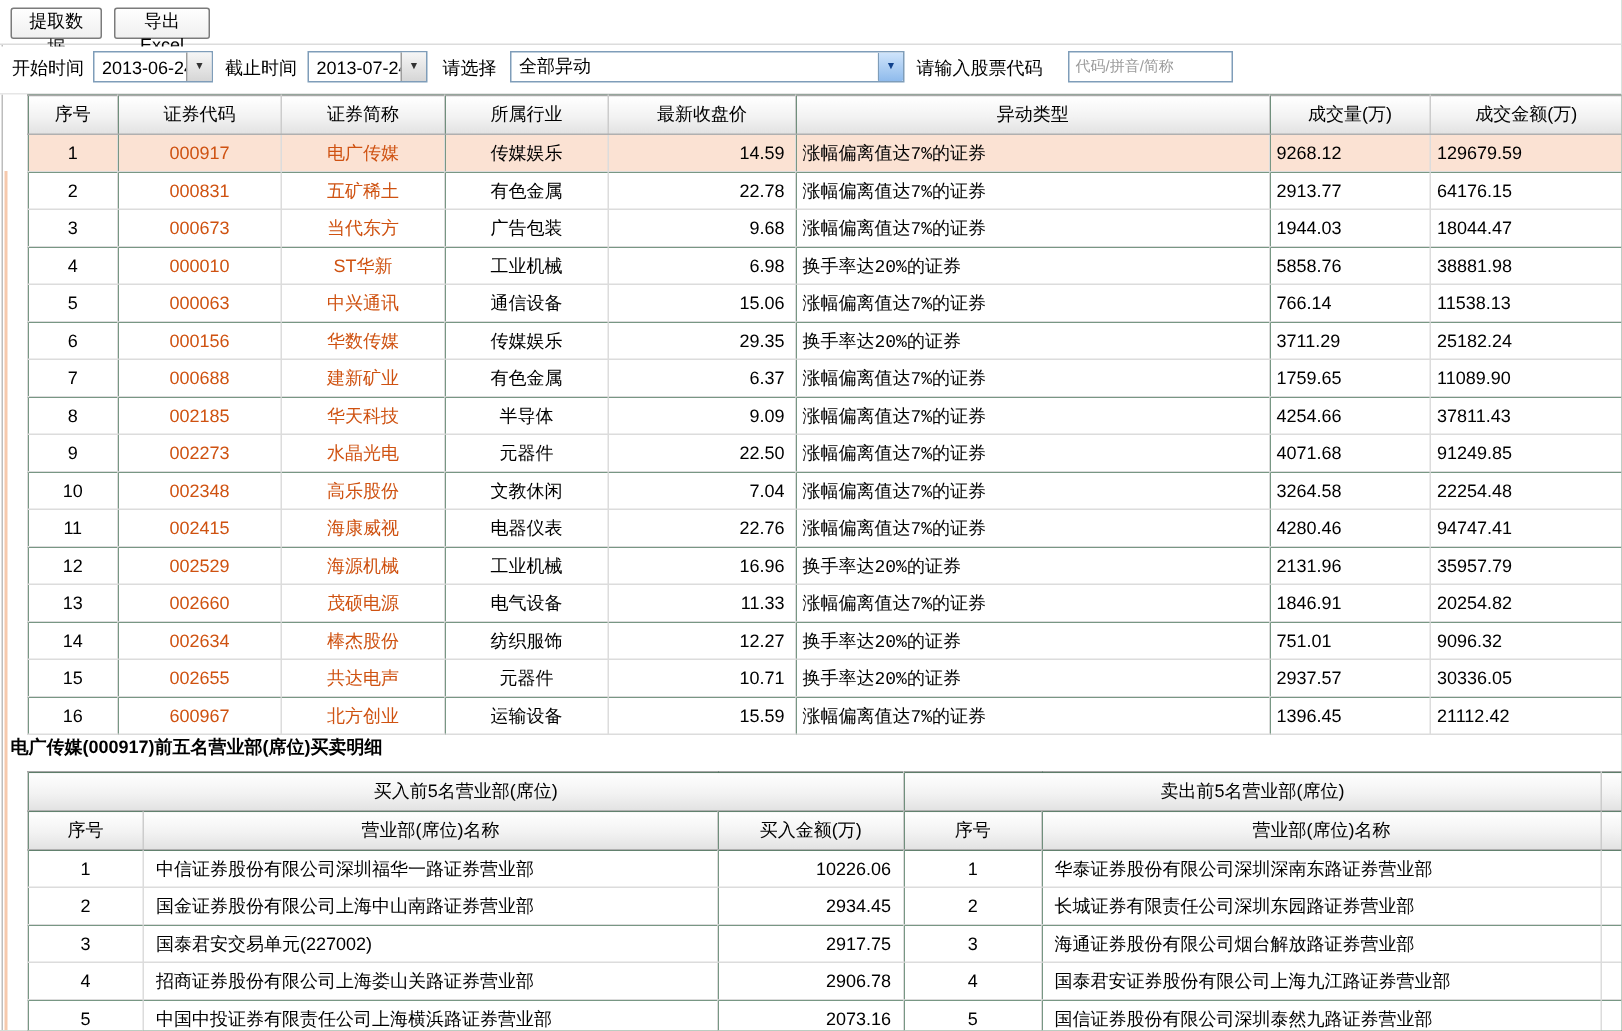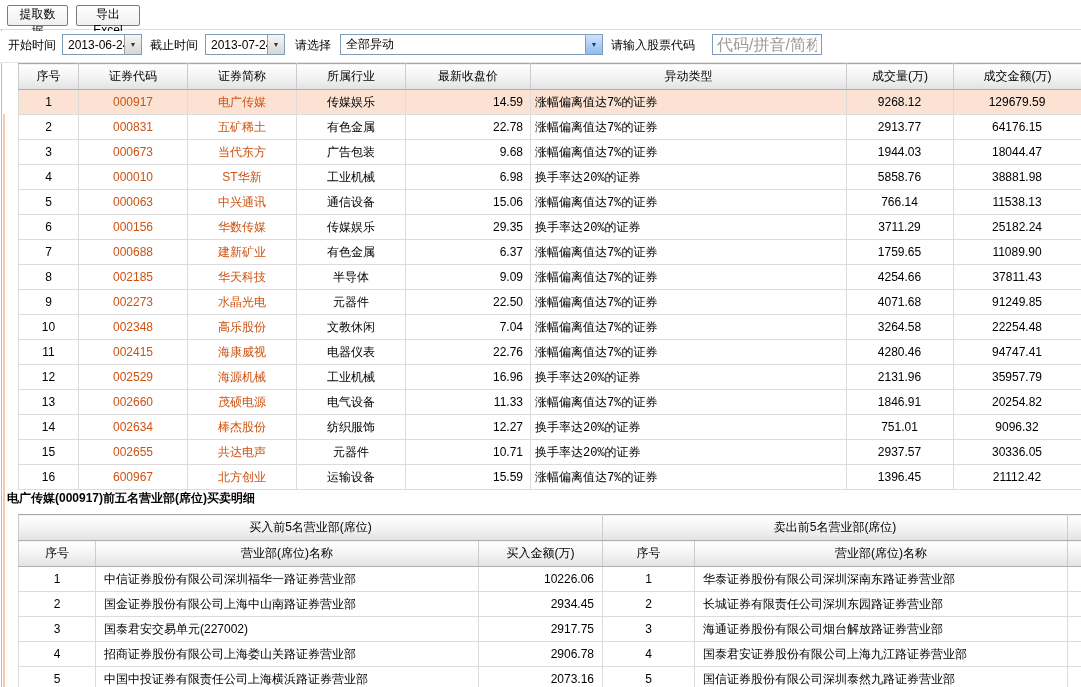--- a/index.html
+++ b/index.html
@@ -39,21 +39,21 @@
   .combo-text { flex:1; padding-left:5px; white-space:nowrap; overflow:hidden; }
   .combo-arrow {
     width:17px; height:100%; display:flex; align-items:center; justify-content:center;
     font-size:7px; line-height:1;
   }
   .combo-arrow.gray { background:linear-gradient(#f6f6f6,#d6d6d6); border-left:1px solid #9d9d9d; color:#333; }
   .combo-arrow.blue { background:linear-gradient(#cfe4fb,#8fbbec); border-left:1px solid #7f9db9; color:#10418c; border-radius:1px; }
   .stock-input {
     position:absolute; top:3px; height:21px;
     border:1px solid #7f9db9; background:#fff;
-    font-family:inherit; font-size:16px; padding:0 4px; color:#000;
+    font-family:inherit; font-size:10px; padding:0 4px; color:#000;
   }
   .stock-input::placeholder { color:#9b9b9b; }
 
   
   table.grid { border-collapse:collapse; table-layout:fixed; position:absolute; background:#14532d; }
   table.grid th {
     height:26px; font-weight:normal; text-align:center;
     background:linear-gradient(#ffffff,#f2f2f2 55%,#e2e2e2);
     border:1px solid #cccccc; border-top-color:#a8a8a8; border-bottom-color:#b0b0b0;
     white-space:nowrap; overflow:hidden; padding:0 2px;
@@ -65,21 +65,21 @@
   table.grid { border:1px solid #a8a8a8; }
 
   #main-table { left:18px; top:63px; width:1063px; }
   #main-table td:nth-child(1),
   #main-table td:nth-child(2),
   #main-table td:nth-child(3),
   #main-table td:nth-child(4) { text-align:center; }
   #main-table td:nth-child(5) { text-align:right; padding-right:7px; }
   #main-table td:nth-child(6) { text-align:left;  padding-left:4px;font-family:Liberation Mono, monospace; }
   #main-table td:nth-child(7),
-  #main-table td:nth-child(8) { text-align:center; padding-right:5px; }
+  #main-table td:nth-child(8) { text-align:left; padding-right:5px; }
   #main-table td.orange { color:var(--accent,#cf5211); }
   #main-table tr.selected td { background:var(--highlight,#fbe2d3); }
 
   .detail-title { position:absolute; left:7px; top:490px; font-weight:bold; color:#000; white-space:nowrap; }
 
   #detail-table { left:18px; top:514px; width:1063px; }
   #detail-table td:nth-child(1),
   #detail-table td:nth-child(4) { text-align:center; }
   #detail-table td:nth-child(2),
   #detail-table td:nth-child(5) { text-align:left; padding-left:8px; }

